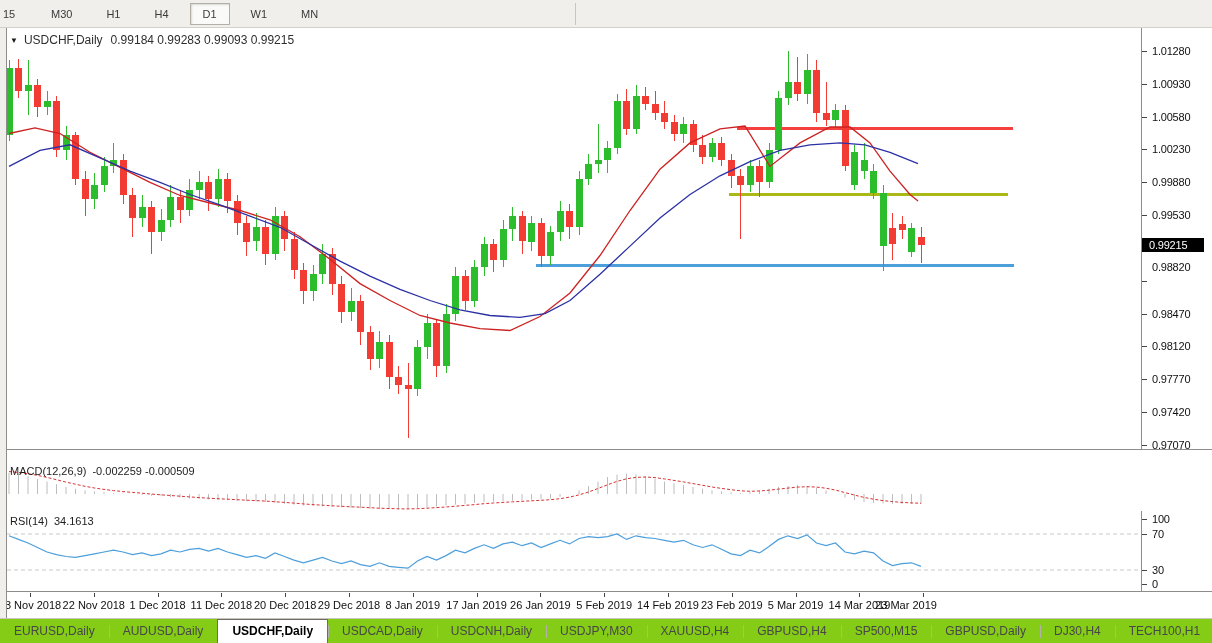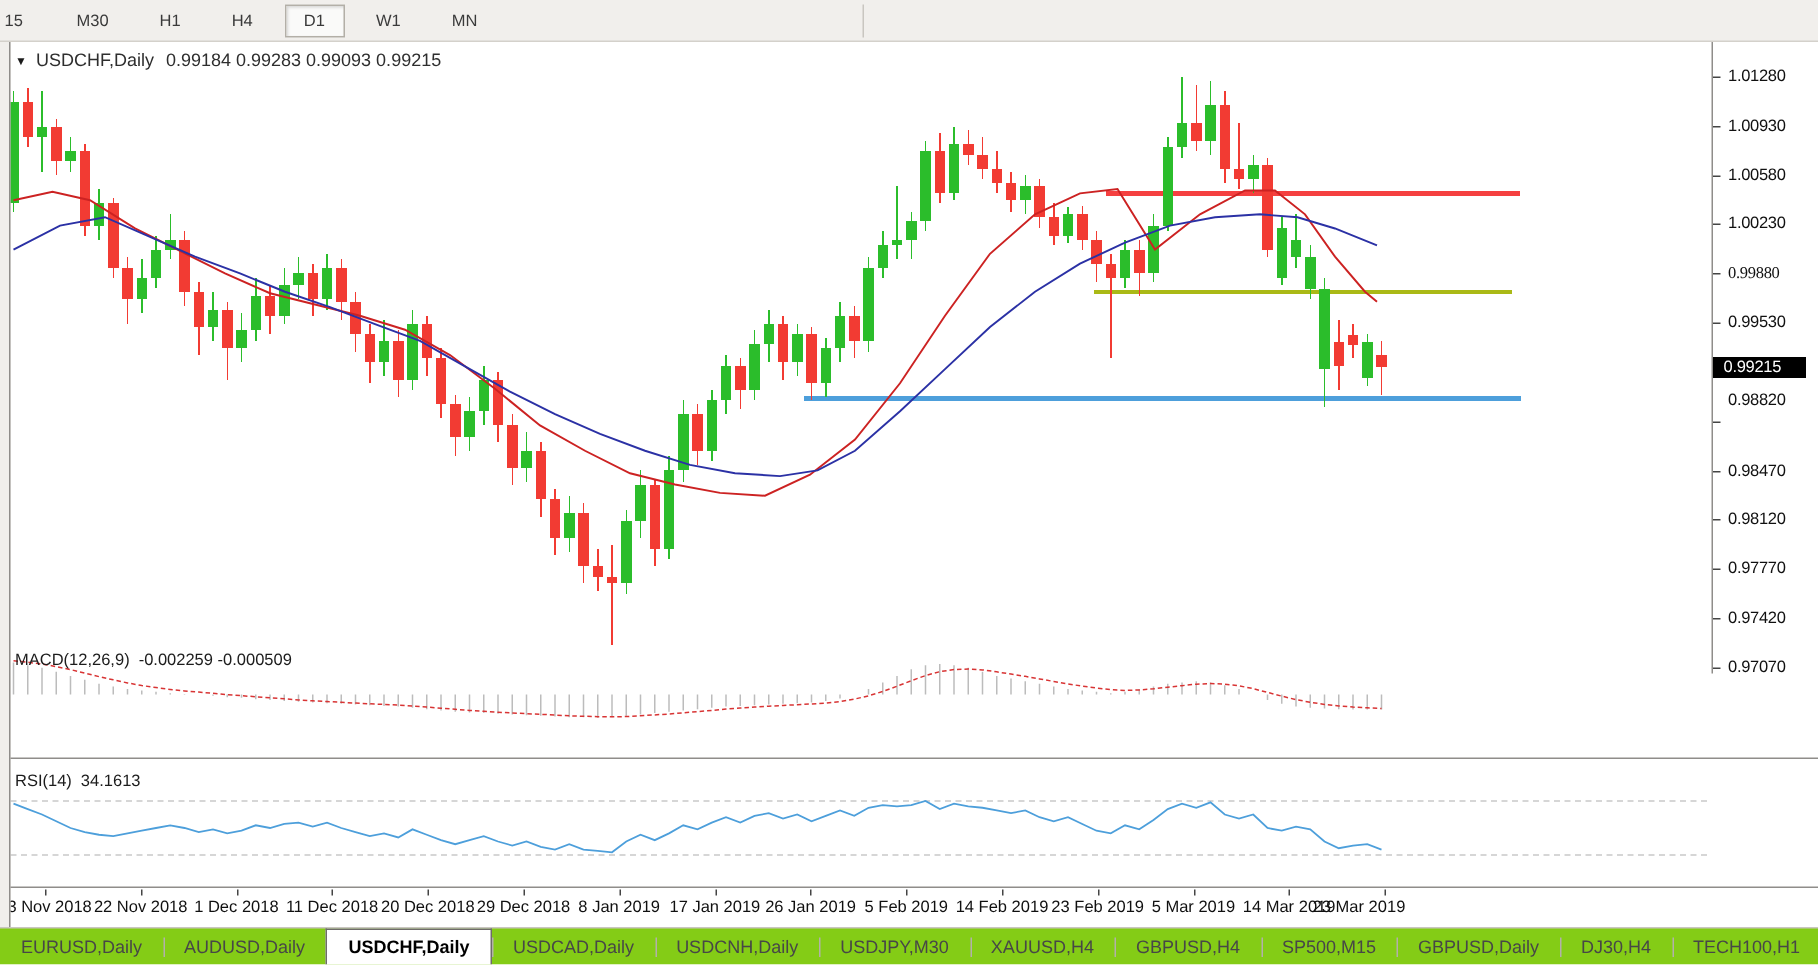--- a/index.html
+++ b/index.html
@@ -266,42 +266,42 @@
     <div class="axis" id="main-axis">
       <div class="price-tag" id="price-tag" style="top: 209.697px;">0.99215</div>
     <div class="axis-label" style="top: 17px;">1.01280</div>
         <div class="tick-dash" style="top: 23px;"></div>
         <div class="axis-label" style="top: 49.83px;">1.00930</div>
         <div class="tick-dash" style="top: 55.83px;"></div>
         <div class="axis-label" style="top: 82.66px;">1.00580</div>
         <div class="tick-dash" style="top: 88.66px;"></div>
         <div class="axis-label" style="top: 115.49px;">1.00230</div>
         <div class="tick-dash" style="top: 121.49px;"></div>
-        <div class="axis-label" style="top: 148.32px; font-family: Liberation Serif, serif;">0.99880</div>
+        <div class="axis-label" style="top: 148.32px;">0.99880</div>
         <div class="tick-dash" style="top: 154.32px;"></div>
         <div class="axis-label" style="top: 181.15px;">0.99530</div>
         <div class="tick-dash" style="top: 187.15px;"></div>
         <div class="axis-label" style="top: 213.98px;">0.99170</div>
         <div class="tick-dash" style="top: 219.98px;"></div>
         <div class="axis-label" style="top: 233px;">0.98820</div>
         <div class="tick-dash" style="top: 252.81px;"></div>
         <div class="axis-label" style="top: 279.64px;">0.98470</div>
         <div class="tick-dash" style="top: 285.64px;"></div>
         <div class="axis-label" style="top: 312.47px;">0.98120</div>
         <div class="tick-dash" style="top: 318.47px;"></div>
         <div class="axis-label" style="top: 345.3px;">0.97770</div>
         <div class="tick-dash" style="top: 351.3px;"></div>
         <div class="axis-label" style="top: 378.13px;">0.97420</div>
         <div class="tick-dash" style="top: 384.13px;"></div>
         <div class="axis-label" style="top: 410.96px;">0.97070</div>
         <div class="tick-dash" style="top: 416.96px;"></div>
       </div>
   </div>
 
-  <div class="pane" id="macd-pane" style="top:402px;height:76px">
+  <div class="pane" id="macd-pane" style="top:433px;height:76px">
     <div class="pane-label">
       <span>MACD(12,26,9)</span><span class="vals">-0.002259 -0.000509</span>
     </div>
     <svg id="macd-plot" width="1141" height="59">
         <line x1="9" x2="9" y1="33.0" y2="11.7" stroke="#bcbcbc" stroke-width="1"></line>
         <line x1="18.5" x2="18.5" y1="33.0" y2="13.5" stroke="#bcbcbc" stroke-width="1"></line>
         <line x1="28" x2="28" y1="33.0" y2="15.2" stroke="#bcbcbc" stroke-width="1"></line>
         <line x1="37.5" x2="37.5" y1="33.0" y2="17.9" stroke="#bcbcbc" stroke-width="1"></line>
         <line x1="47" x2="47" y1="33.0" y2="20.6" stroke="#bcbcbc" stroke-width="1"></line>
         <line x1="56.5" x2="56.5" y1="33.0" y2="23.2" stroke="#bcbcbc" stroke-width="1"></line>
@@ -402,20 +402,30 @@
 
   <div class="pane" id="rsi-pane" style="top:483px;height:81px">
     <div class="pane-label">
       <span>RSI(14)</span><span class="vals">34.1613</span>
     </div>
     <svg id="rsi-plot" width="1141" height="81">
         <line x1="7" x2="1141" y1="23" y2="23" stroke="#c9c9c9" stroke-width="1" stroke-dasharray="4,3"></line>
         <line x1="7" x2="1141" y1="59" y2="59" stroke="#c9c9c9" stroke-width="1" stroke-dasharray="4,3"></line>
         <polyline points="9,24.8 18.5,28.4 28,32.0 37.5,36.5 47,41.0 56.5,43.7 66,45.5 75.5,46.4 85,44.6 94.5,42.8 104,41.0 113.5,39.2 123,41.0 132.5,43.7 142,41.9 151.5,44.6 161,42.8 170.5,39.2 180,41.0 189.5,38.3 199,37.4 208.5,40.1 218,37.4 227.5,41.0 237,43.7 246.5,46.4 256,44.6 265.5,47.3 275,41.9 284.5,45.5 294,49.1 303.5,51.8 313,49.1 322.5,46.4 332,50.0 341.5,52.7 351,50.0 360.5,53.6 370,55.4 379.5,51.8 389,55.4 398.5,56.3 408,57.2 417.5,50.0 427,45.5 436.5,49.1 446,44.6 455.5,39.2 465,41.9 474.5,37.4 484,33.8 493.5,37.4 503,32.9 512.5,31.1 522,34.7 531.5,32.0 541,36.5 550.5,32.9 560,29.3 569.5,32.9 579,27.5 588.5,25.7 598,26.6 607.5,25.7 617,23.0 626.5,28.4 636,24.8 645.5,26.6 655,27.5 664.5,29.3 674,31.1 683.5,29.3 693,33.8 702.5,36.5 712,33.8 721.5,38.3 731,42.8 740.5,44.6 750,39.2 759.5,41.9 769,35.6 778.5,28.4 788,24.8 797.5,27.5 807,23.9 816.5,32.0 826,34.7 835.5,32.0 845,41.0 854.5,42.8 864,40.1 873.5,41.9 883,50.0 892.5,54.5 902,52.7 911.5,51.8 921,55.4" fill="none" stroke="#4d9fdb" stroke-width="1.2" shape-rendering="auto"></polyline>
       </svg>
+    <div class="axis" id="rsi-axis">
+        <div class="axis-label" style="top: 2px;">100</div>
+        <div class="tick-dash" style="top: 8px;"></div>
+        <div class="axis-label" style="top: 17px;">70</div>
+        <div class="tick-dash" style="top: 23px;"></div>
+        <div class="axis-label" style="top: 53px;">30</div>
+        <div class="tick-dash" style="top: 59px;"></div>
+        <div class="axis-label" style="top: 67px;">0</div>
+        <div class="tick-dash" style="top: 73px;"></div>
+      </div>
   </div>
 
   <div class="date-strip" style="top:565px;height:25px;position:absolute;width:1212px" id="date-strip">
       <div class="date-tick" style="left: 30px;"></div>
       <div class="date-label" style="left: 30px;">13 Nov 2018</div>
       <div class="date-tick" style="left: 93.8px;"></div>
       <div class="date-label" style="left: 93.8px;">22 Nov 2018</div>
       <div class="date-tick" style="left: 157.6px;"></div>
       <div class="date-label" style="left: 157.6px;">1 Dec 2018</div>
       <div class="date-tick" style="left: 221.4px;"></div>

